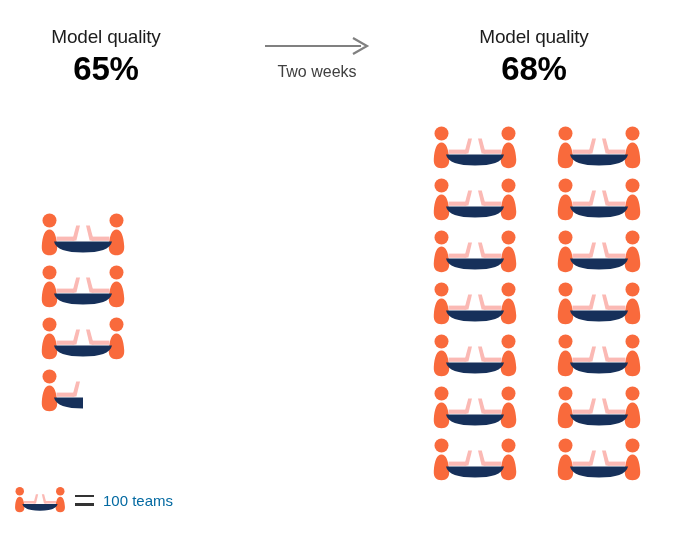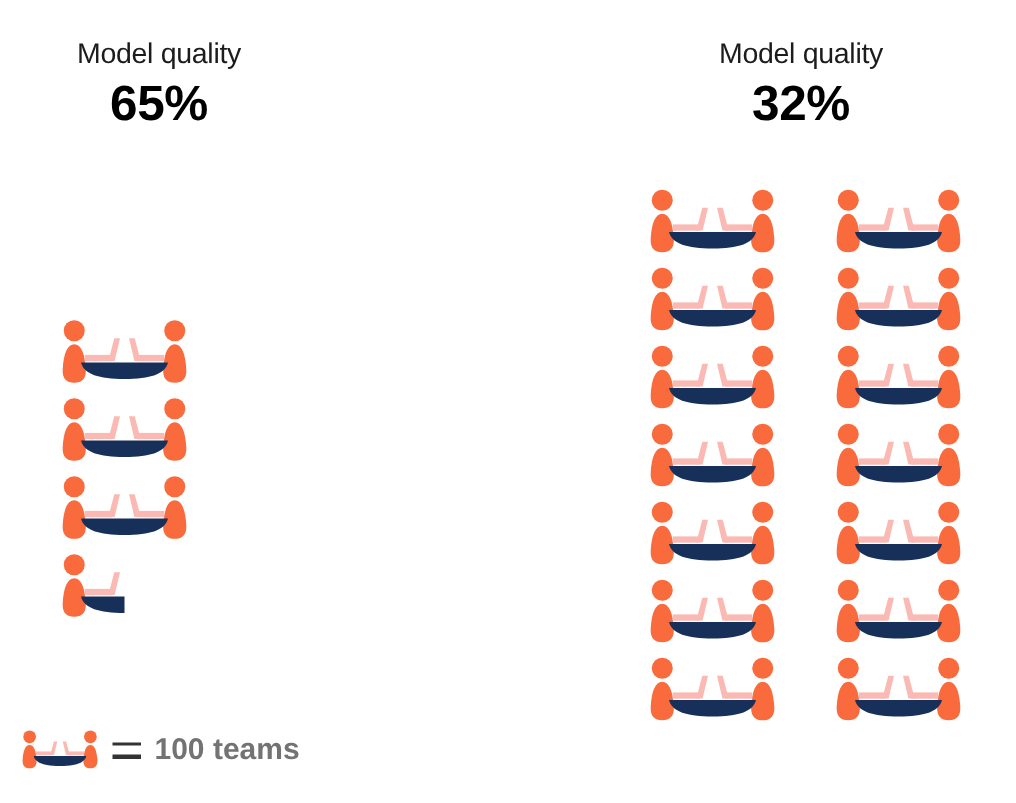--- a/index.html
+++ b/index.html
@@ -119,40 +119,47 @@
     content: "";
     position: absolute;
     left: 0;
     width: 19px;
     height: 2.6px;
     background: #333333;
   }
   .eq-sign::before { top: 0; }
   .eq-sign::after  { bottom: 0; }
   #legend .legend-text {
-    font-size: 20px;
-    font-weight: 700;
-    color: #737373;
+    font-size: 15px;
+    font-weight: 400;
+    color: #0369a1;
     white-space: nowrap;
   }
 </style>
 </head>
 <body>
 
 <div class="stage">
 
   <div class="panel-head" id="head-left">
     <span class="cap">Model quality</span>
     <span class="val">65%</span>
   </div>
 
+  <div id="transition">
+    <svg class="arrow-svg" width="108" height="20" viewBox="0 0 108 20" aria-hidden="true">
+      <line x1="2" y1="10" x2="98" y2="10" stroke="#808080" stroke-width="2.2" stroke-linecap="butt"></line>
+      <polyline points="90,2 104,10 90,18" fill="none" stroke="#808080" stroke-width="2.2" stroke-linecap="butt" stroke-linejoin="miter"></polyline>
+    </svg>
+    <span class="arrow-label">Two weeks</span>
+  </div>
 
   <div class="panel-head" id="head-right">
     <span class="cap">Model quality</span>
-    <span class="val">32%</span>
+    <span class="val">68%</span>
   </div>
 
   <div class="picto-grid" id="grid-left">
       <div class="picto-wrap">
         <svg viewBox="0 0 86 46" class="picto" aria-hidden="true">
           <circle cx="9.5" cy="8.5" r="7" fill="#F96A3C"></circle>
           <path d="M9.5 17.5 C14.2 17.5 16.6 24 17.2 34 C17.6 40.5 14.6 43.2 9.5 43.2 C4.4 43.2 1.4 40.5 1.8 34 C2.4 24 4.8 17.5 9.5 17.5 Z" fill="#F96A3C"></path>
           <circle cx="76.5" cy="8.5" r="7" fill="#F96A3C"></circle>
           <path d="M76.5 17.5 C81.2 17.5 83.6 24 84.2 34 C84.6 40.5 81.6 43.2 76.5 43.2 C71.4 43.2 68.4 40.5 68.8 34 C69.4 24 71.8 17.5 76.5 17.5 Z" fill="#F96A3C"></path>
           <path d="M36.2 13.5 L40.0 13.5 L36.4 28.6 L32.2 28.6 Z" fill="#FBB9B4"></path>

